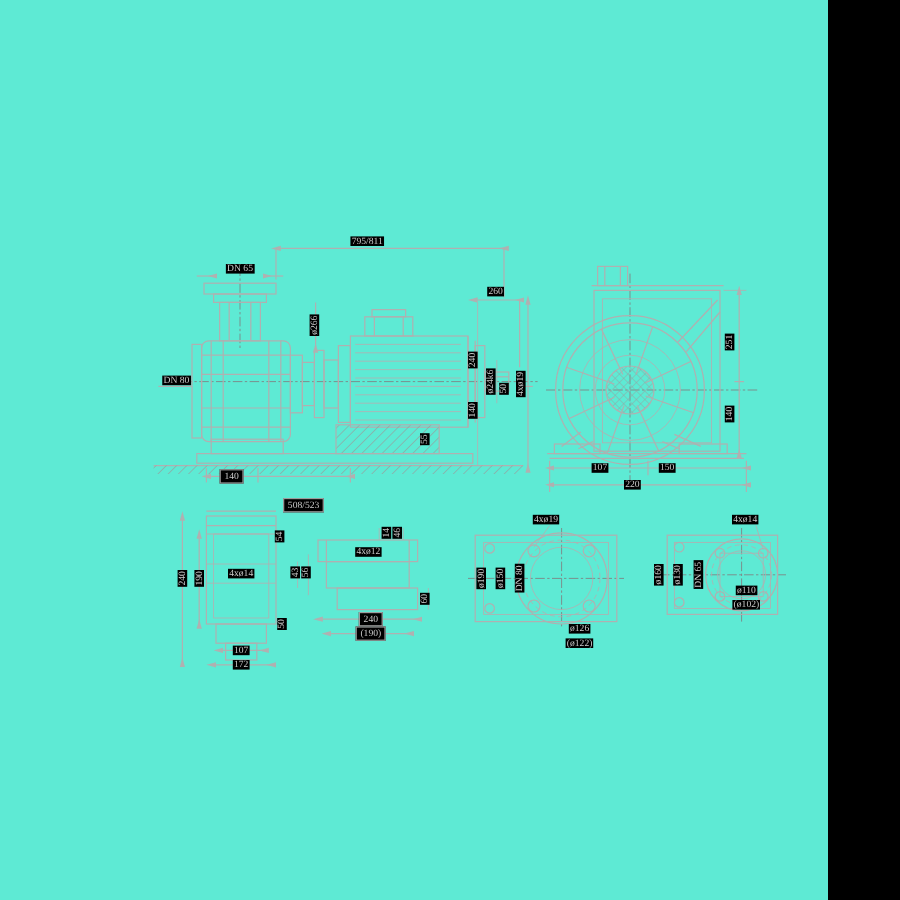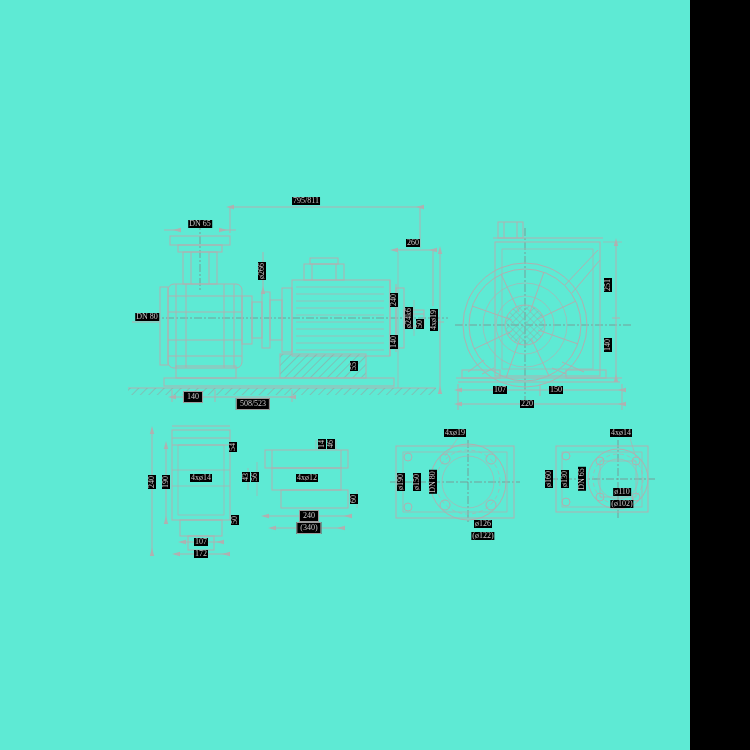--- a/index.html
+++ b/index.html
@@ -229,44 +229,44 @@
 <span class="lbl rot" style="left:262px;top:271px">ø266</span>
 <span class="lbl" style="left:413px;top:243px">260</span>
 <span class="lbl rot" style="left:394px;top:300px">240</span>
 <span class="lbl rot" style="left:394px;top:342px">140</span>
 <span class="lbl rot" style="left:409px;top:318px">ø24k6</span>
 <span class="lbl rot" style="left:420px;top:324px">50</span>
 <span class="lbl rot" style="left:434px;top:320px">4xø19</span>
 <span class="lbl" style="left:147px;top:317px">DN 80</span>
 <span class="lbl rot" style="left:354px;top:366px">55</span>
 <span class="lbl boxed" style="left:193px;top:397px">140</span>
-<span class="lbl boxed" style="left:253px;top:404px">508/523</span>
+<span class="lbl boxed" style="left:253px;top:421px">508/523</span>
 
 <span class="lbl rot" style="left:608px;top:285px">251</span>
 <span class="lbl rot" style="left:608px;top:345px">140</span>
 <span class="lbl" style="left:500px;top:390px">107</span>
 <span class="lbl" style="left:556px;top:390px">150</span>
 <span class="lbl" style="left:527px;top:404px">220</span>
 
 <span class="lbl rot" style="left:152px;top:482px">240</span>
 <span class="lbl rot" style="left:166px;top:482px">190</span>
 <span class="lbl rot" style="left:233px;top:447px">54</span>
 <span class="lbl rot" style="left:235px;top:520px">50</span>
 <span class="lbl" style="left:201px;top:478px">4xø14</span>
 <span class="lbl" style="left:201px;top:542px">107</span>
 <span class="lbl" style="left:201px;top:554px">172</span>
 
 <span class="lbl rot" style="left:322px;top:444px">14</span>
 <span class="lbl rot" style="left:331px;top:444px">46</span>
 <span class="lbl rot" style="left:246px;top:477px">43</span>
 <span class="lbl rot" style="left:255px;top:477px">56</span>
 <span class="lbl rot" style="left:354px;top:499px">60</span>
-<span class="lbl" style="left:307px;top:478px">4xø12</span>
+<span class="lbl" style="left:307px;top:460px">4xø12</span>
 <span class="lbl boxed" style="left:309px;top:516px">240</span>
-<span class="lbl boxed" style="left:309px;top:528px">(340)</span>
+<span class="lbl boxed" style="left:309px;top:528px">(190)</span>
 
 <span class="lbl" style="left:455px;top:433px">4xø19</span>
 <span class="lbl rot" style="left:401px;top:482px">ø190</span>
 <span class="lbl rot" style="left:417px;top:482px">ø150</span>
 <span class="lbl rot" style="left:433px;top:482px">DN 80</span>
 <span class="lbl" style="left:483px;top:524px">ø126</span>
 <span class="lbl" style="left:483px;top:536px">(ø122)</span>
 
 <span class="lbl" style="left:621px;top:433px">4xø14</span>
 <span class="lbl rot" style="left:549px;top:479px">ø160</span>

